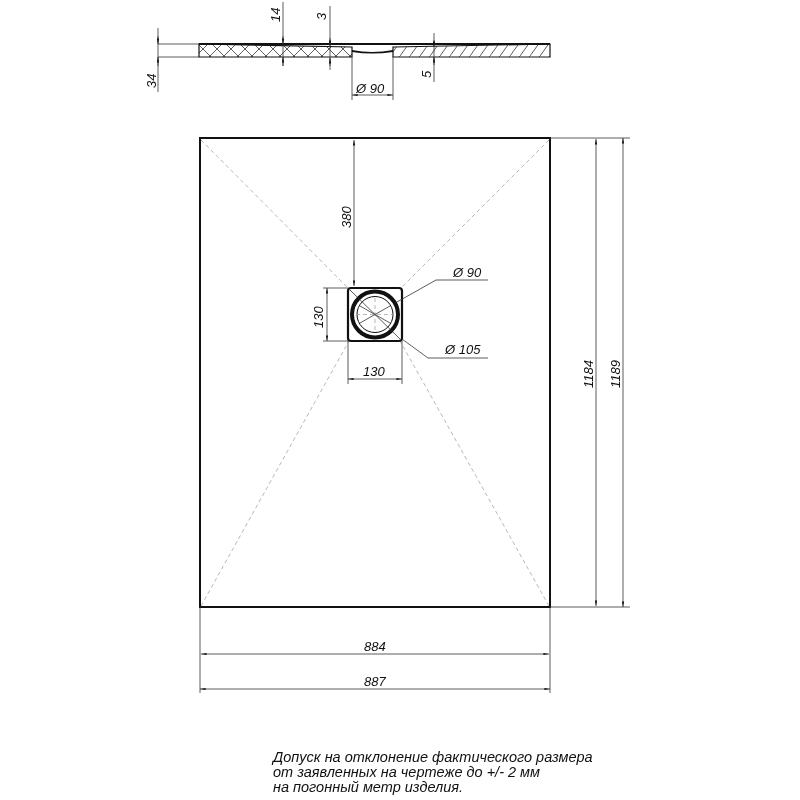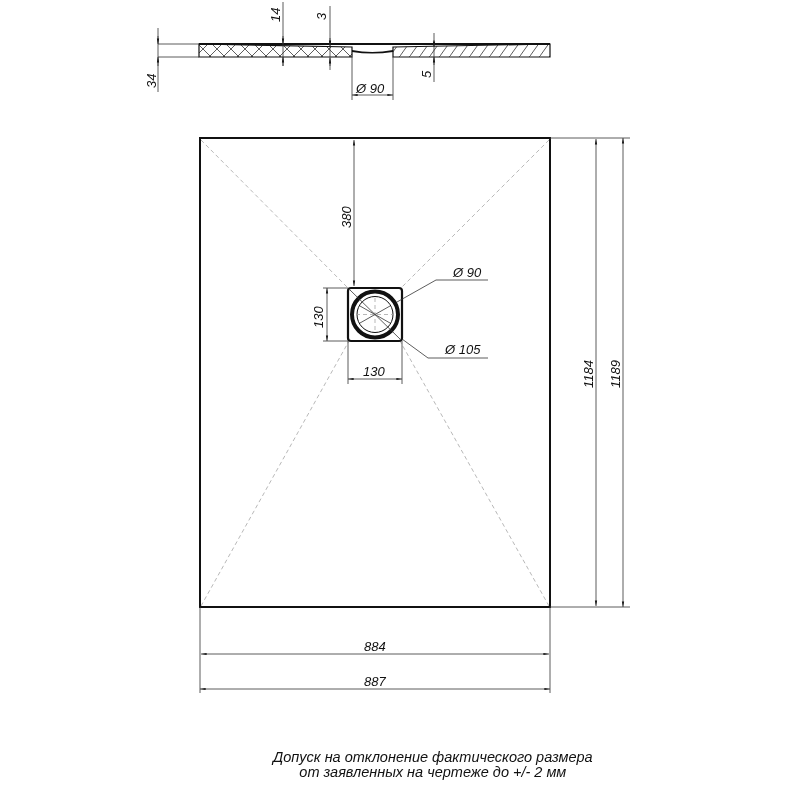--- a/index.html
+++ b/index.html
@@ -1,20 +1,20 @@
 <!DOCTYPE html>
 <html><head>
 <meta charset="utf-8">
 <style>
   html, body { margin: 0; padding: 0; background: #ffffff; }
   body { width: 800px; height: 800px; overflow: hidden; position: relative; }
   svg { position: absolute; left: 0; top: 0; }
   .dim { font-family: "Liberation Sans", sans-serif; font-style: italic; font-size: 13px; fill: #111; }
   .note { position: absolute; left: 273px; top: 750px; font-family: "Liberation Sans", sans-serif; font-style: italic; font-size: 14.5px; line-height: 15px; color: #111; }
-  .note div { white-space: nowrap; text-align: center; }
+  .note div { white-space: nowrap; }
   .thick { stroke: #111; stroke-width: 2; fill: none; }
   .thin { stroke: #333; stroke-width: 0.8; fill: none; }
   .dash { stroke: #999; stroke-width: 0.7; stroke-dasharray: 4 3; fill: none; }
 </style>
 </head>
 <body>
 
 <svg width="800" height="800" viewBox="0 0 800 800">
   <defs>
     <marker id="arr" viewBox="0 0 10 10" refX="10" refY="5" markerWidth="7" markerHeight="7" orient="auto-start-reverse">
@@ -113,13 +113,14 @@
     <line x1="201" y1="654" x2="549" y2="654" class="thin" marker-start="url(#arr)" marker-end="url(#arr)"></line>
     <line x1="200" y1="689" x2="550" y2="689" class="thin" marker-start="url(#arr)" marker-end="url(#arr)"></line>
     <text class="dim" x="364" y="651">884</text>
     <text class="dim" x="364" y="686">887</text>
   </g>
 </svg>
 
 <div class="note">
   <div>Допуск на отклонение фактического размера</div>
   <div>от заявленных на чертеже до +/- 2 мм</div>
+  <div>на погонный метр изделия.</div>
 </div>
 
 </body></html>

